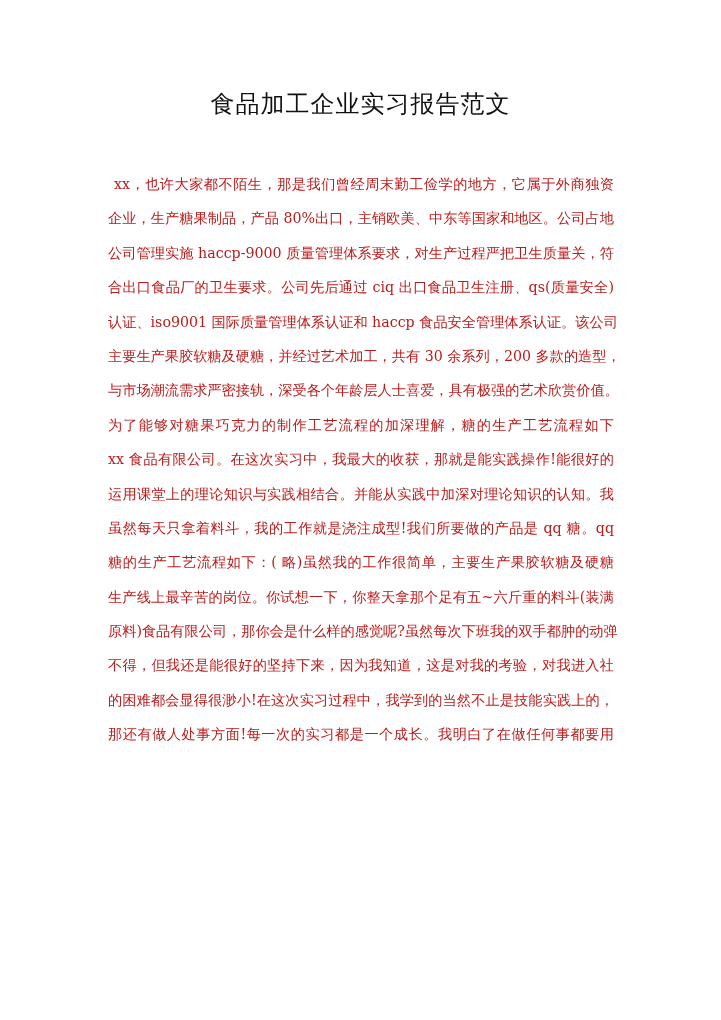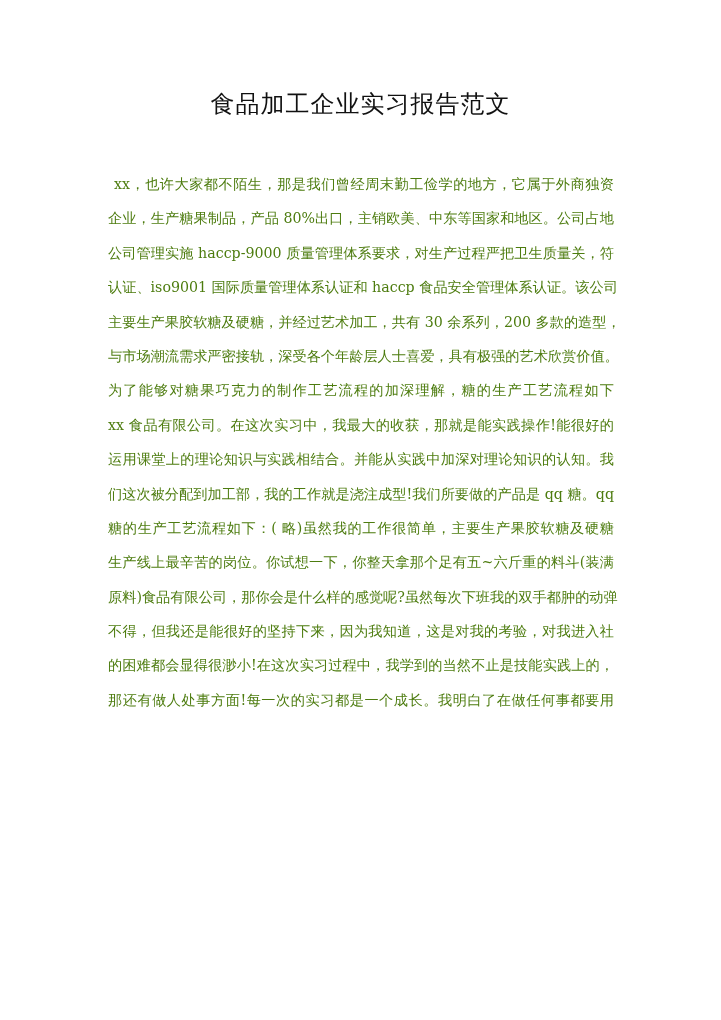--- a/index.html
+++ b/index.html
@@ -43,44 +43,45 @@
       width: 506px;
     }
     .line {
       display: block;
       height: 34.4px;
       line-height: 28px;
       font-size: 14.2px;
       white-space: nowrap;
       text-align: justify;
       text-align-last: justify;
-      color: #4d7c0f;
+      color: #b91c1c;
       overflow: visible;
     }
     .line.first {
       padding-left: 6px;
     }
   </style>
 </head>
 <body>
 
 <div class="page">
   <h1 class="title">食品加工企业实习报告范文</h1>
 
   <div class="body-text">
     <span class="line first">xx，也许大家都不陌生，那是我们曾经周末勤工俭学的地方，它属于外商独资</span>
     <span class="line">企业，生产糖果制品，产品 80%出口，主销欧美、中东等国家和地区。公司占地</span>
     <span class="line">公司管理实施 haccp-9000 质量管理体系要求，对生产过程严把卫生质量关，符</span>
+    <span class="line">合出口食品厂的卫生要求。公司先后通过 ciq 出口食品卫生注册、qs(质量安全)</span>
     <span class="line">认证、iso9001 国际质量管理体系认证和 haccp 食品安全管理体系认证。该公司</span>
     <span class="line">主要生产果胶软糖及硬糖，并经过艺术加工，共有 30 余系列，200 多款的造型，</span>
     <span class="line">与市场潮流需求严密接轨，深受各个年龄层人士喜爱，具有极强的艺术欣赏价值。</span>
     <span class="line">为了能够对糖果巧克力的制作工艺流程的加深理解，糖的生产工艺流程如下</span>
     <span class="line">xx 食品有限公司。在这次实习中，我最大的收获，那就是能实践操作!能很好的</span>
     <span class="line">运用课堂上的理论知识与实践相结合。并能从实践中加深对理论知识的认知。我</span>
-    <span class="line">们这次被分配到加工部，我的工作就是浇注成型!我们所要做的产品是 qq 糖。qq</span>
+    <span class="line">虽然每天只拿着料斗，我的工作就是浇注成型!我们所要做的产品是 qq 糖。qq</span>
     <span class="line">糖的生产工艺流程如下：( 略)虽然我的工作很简单，主要生产果胶软糖及硬糖</span>
     <span class="line">生产线上最辛苦的岗位。你试想一下，你整天拿那个足有五~六斤重的料斗(装满</span>
     <span class="line">原料)食品有限公司，那你会是什么样的感觉呢?虽然每次下班我的双手都肿的动弹</span>
     <span class="line">不得，但我还是能很好的坚持下来，因为我知道，这是对我的考验，对我进入社</span>
     <span class="line">的困难都会显得很渺小!在这次实习过程中，我学到的当然不止是技能实践上的，</span>
     <span class="line">那还有做人处事方面!每一次的实习都是一个成长。我明白了在做任何事都要用</span>
   </div>
 </div>
 
 </body></html>

